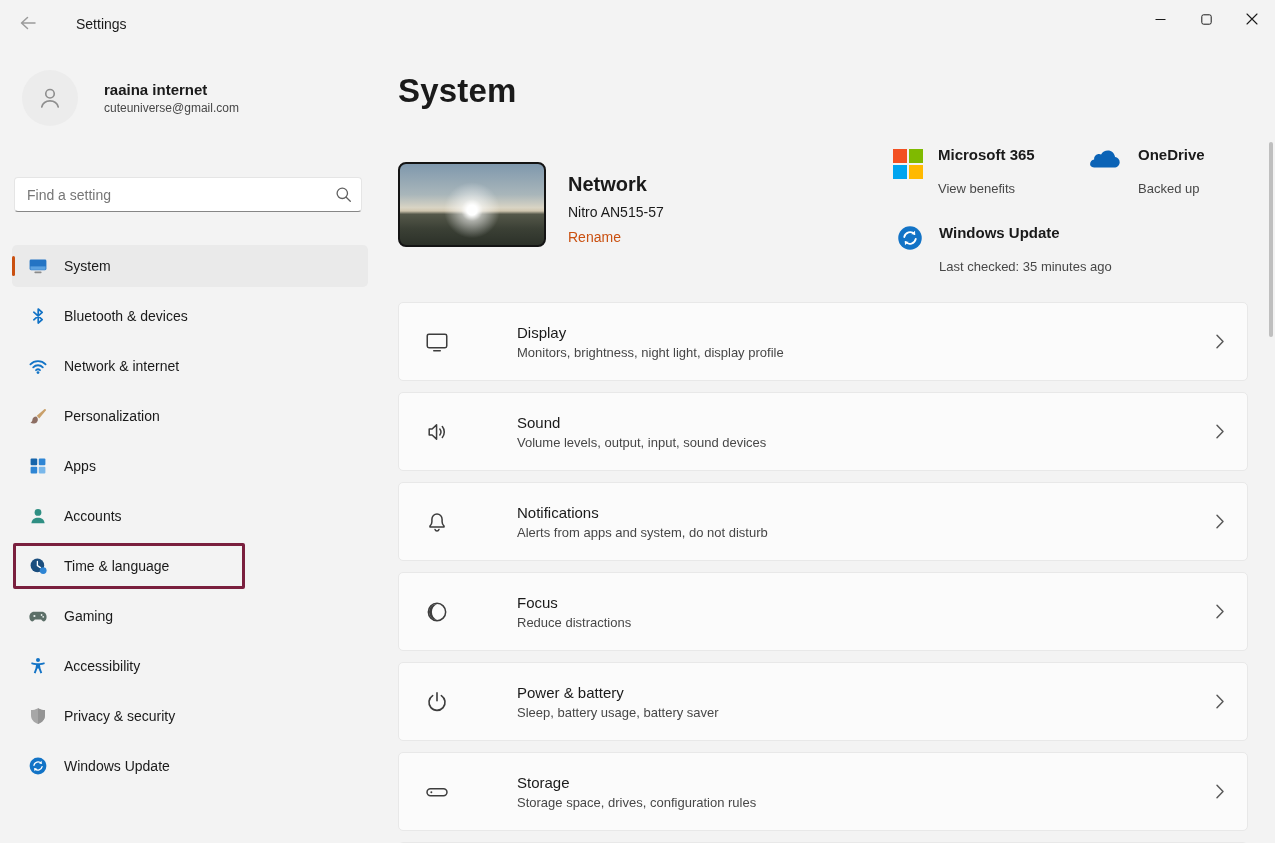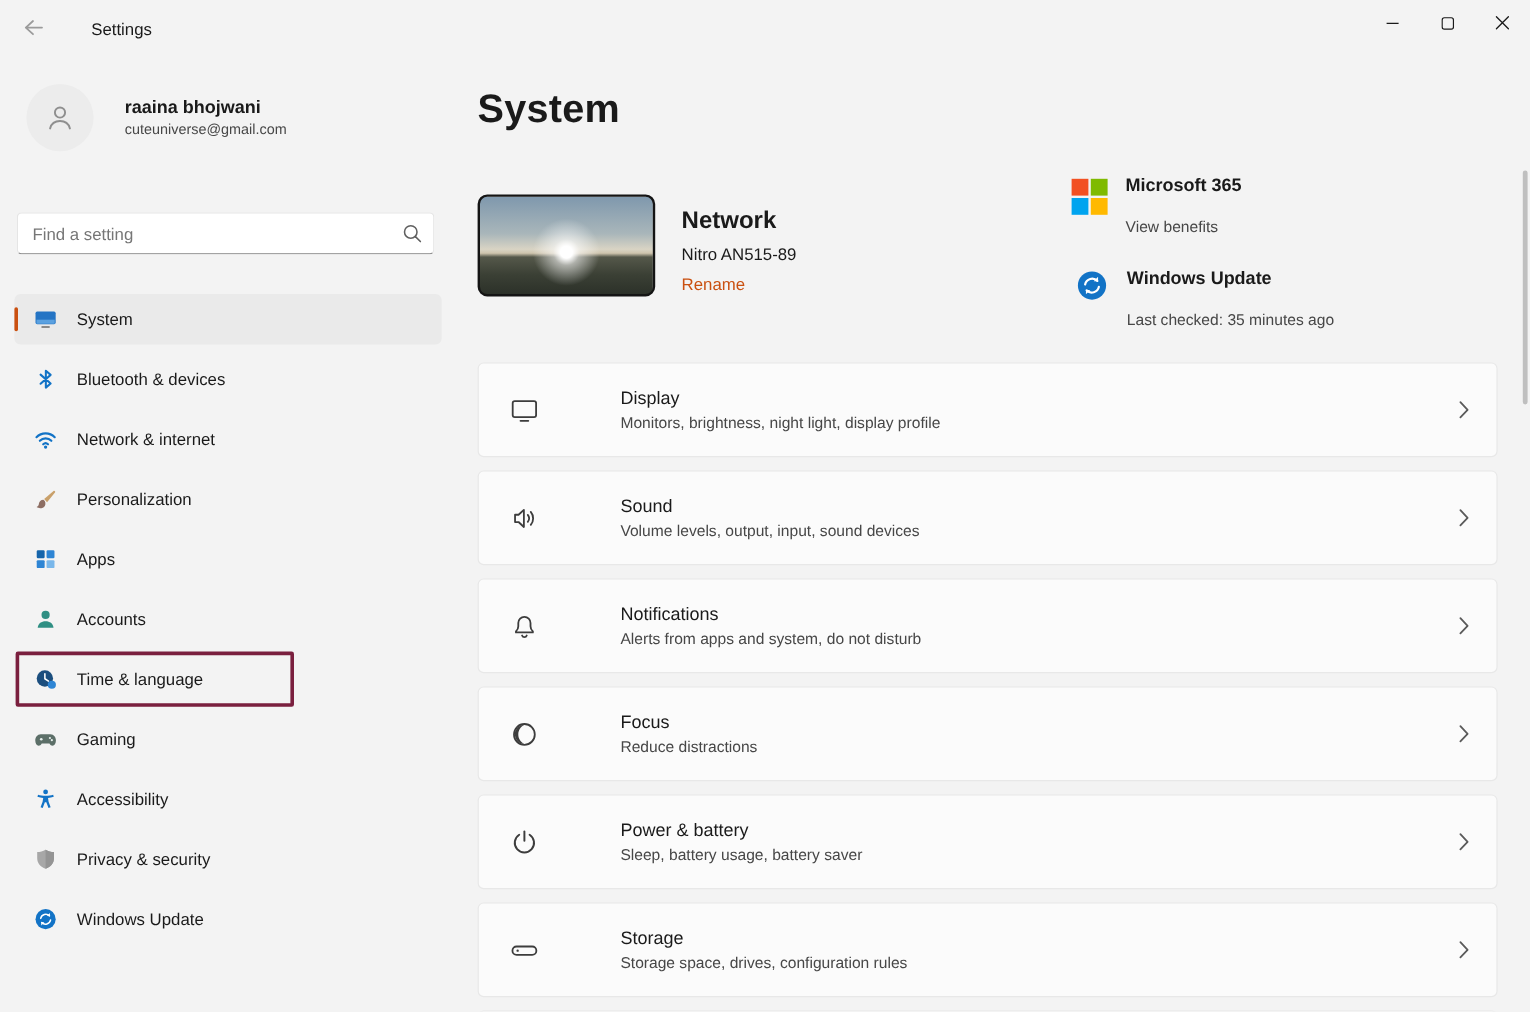--- a/index.html
+++ b/index.html
@@ -103,21 +103,21 @@
 <div class="sidebar">
 
   <div class="profile">
     <div class="avatar">
       <svg width="30" height="30" viewBox="0 0 24 24">
           <circle cx="12" cy="8.6" r="3.4" fill="none" stroke="#8f8f8f" stroke-width="1.3"></circle>
           <path d="M5.4 19.2c.9-3.3 3.4-4.9 6.6-4.9s5.7 1.6 6.6 4.9" fill="none" stroke="#8f8f8f" stroke-width="1.3" stroke-linecap="round"></path>
         </svg>
     </div>
     <div class="profile-text">
-      <div class="profile-name">raaina bhojwani</div>
+      <div class="profile-name">raaina internet</div>
       <div class="profile-email">cuteuniverse@gmail.com</div>
     </div>
   </div>
 
   <div class="searchbox">
     <input type="text" placeholder="Find a setting" style="">
     <span class="search-icon">
       <svg width="17" height="17" viewBox="0 0 17 17">
           <circle cx="7.3" cy="7.3" r="5.2" fill="none" stroke="#606060" stroke-width="1.3"></circle>
           <path d="M11.2 11.2 15.3 15.3" stroke="#606060" stroke-width="1.3" stroke-linecap="round"></path>
@@ -250,36 +250,47 @@
 
   </nav>
 </div>
 
 <div class="main">
 
   <h1 class="page-title">System</h1>
 
   <div class="device-thumb"></div>
   <div class="device-name">Network</div>
-  <div class="device-model">Nitro AN515-89</div>
+  <div class="device-model">Nitro AN515-57</div>
   <div class="device-rename">Rename</div>
 
   <div class="status-block" style="left:495px; top:146px;">
     <span class="status-icon ms-logo">
       <span class="ms-r"></span>
         <span class="ms-g"></span>
         <span class="ms-b"></span>
         <span class="ms-y"></span>
     </span>
     <div class="status-text">
       <div class="sb-title">Microsoft 365</div>
       <div class="sb-sub">View benefits</div>
     </div>
   </div>
 
+  <div class="status-block" style="left:688px; top:146px;">
+    <span class="status-icon">
+      <svg width="37" height="26" viewBox="0 0 37 26">
+          <path d="M9.5 21.5h18.6c3.1 0 5.6-2.4 5.6-5.3 0-2.7-2-4.9-4.6-5.2C28.5 7.2 25.5 4.5 21.9 4.5c-2.9 0-5.5 1.6-6.8 4-.6-.2-1.3-.4-2-.4-2.8 0-5 2.2-5 4.9v.4c-2.3.5-4 2.3-4 4.5 0 2 1.6 3.6 5.4 3.6z" fill="#0b63b6"></path>
+        </svg>
+    </span>
+    <div class="status-text">
+      <div class="sb-title">OneDrive</div>
+      <div class="sb-sub">Backed up</div>
+    </div>
+  </div>
 
   <div class="status-block" style="left:498px; top:224px;">
     <span class="status-icon">
       <svg width="28" height="28" viewBox="0 0 20 20">
           <circle cx="10" cy="10" r="8.4" fill="#1273c6"></circle>
           <path d="M5.9 9.3a4.3 4.3 0 0 1 7.3-2.1" fill="none" stroke="#fff" stroke-width="1.3" stroke-linecap="round"></path>
           <path d="M14.1 10.7a4.3 4.3 0 0 1-7.3 2.1" fill="none" stroke="#fff" stroke-width="1.3" stroke-linecap="round"></path>
           <path d="M13.6 4.8v2.6H11z" fill="#fff"></path>
           <path d="M6.4 15.2v-2.6H9z" fill="#fff"></path>
         </svg>

